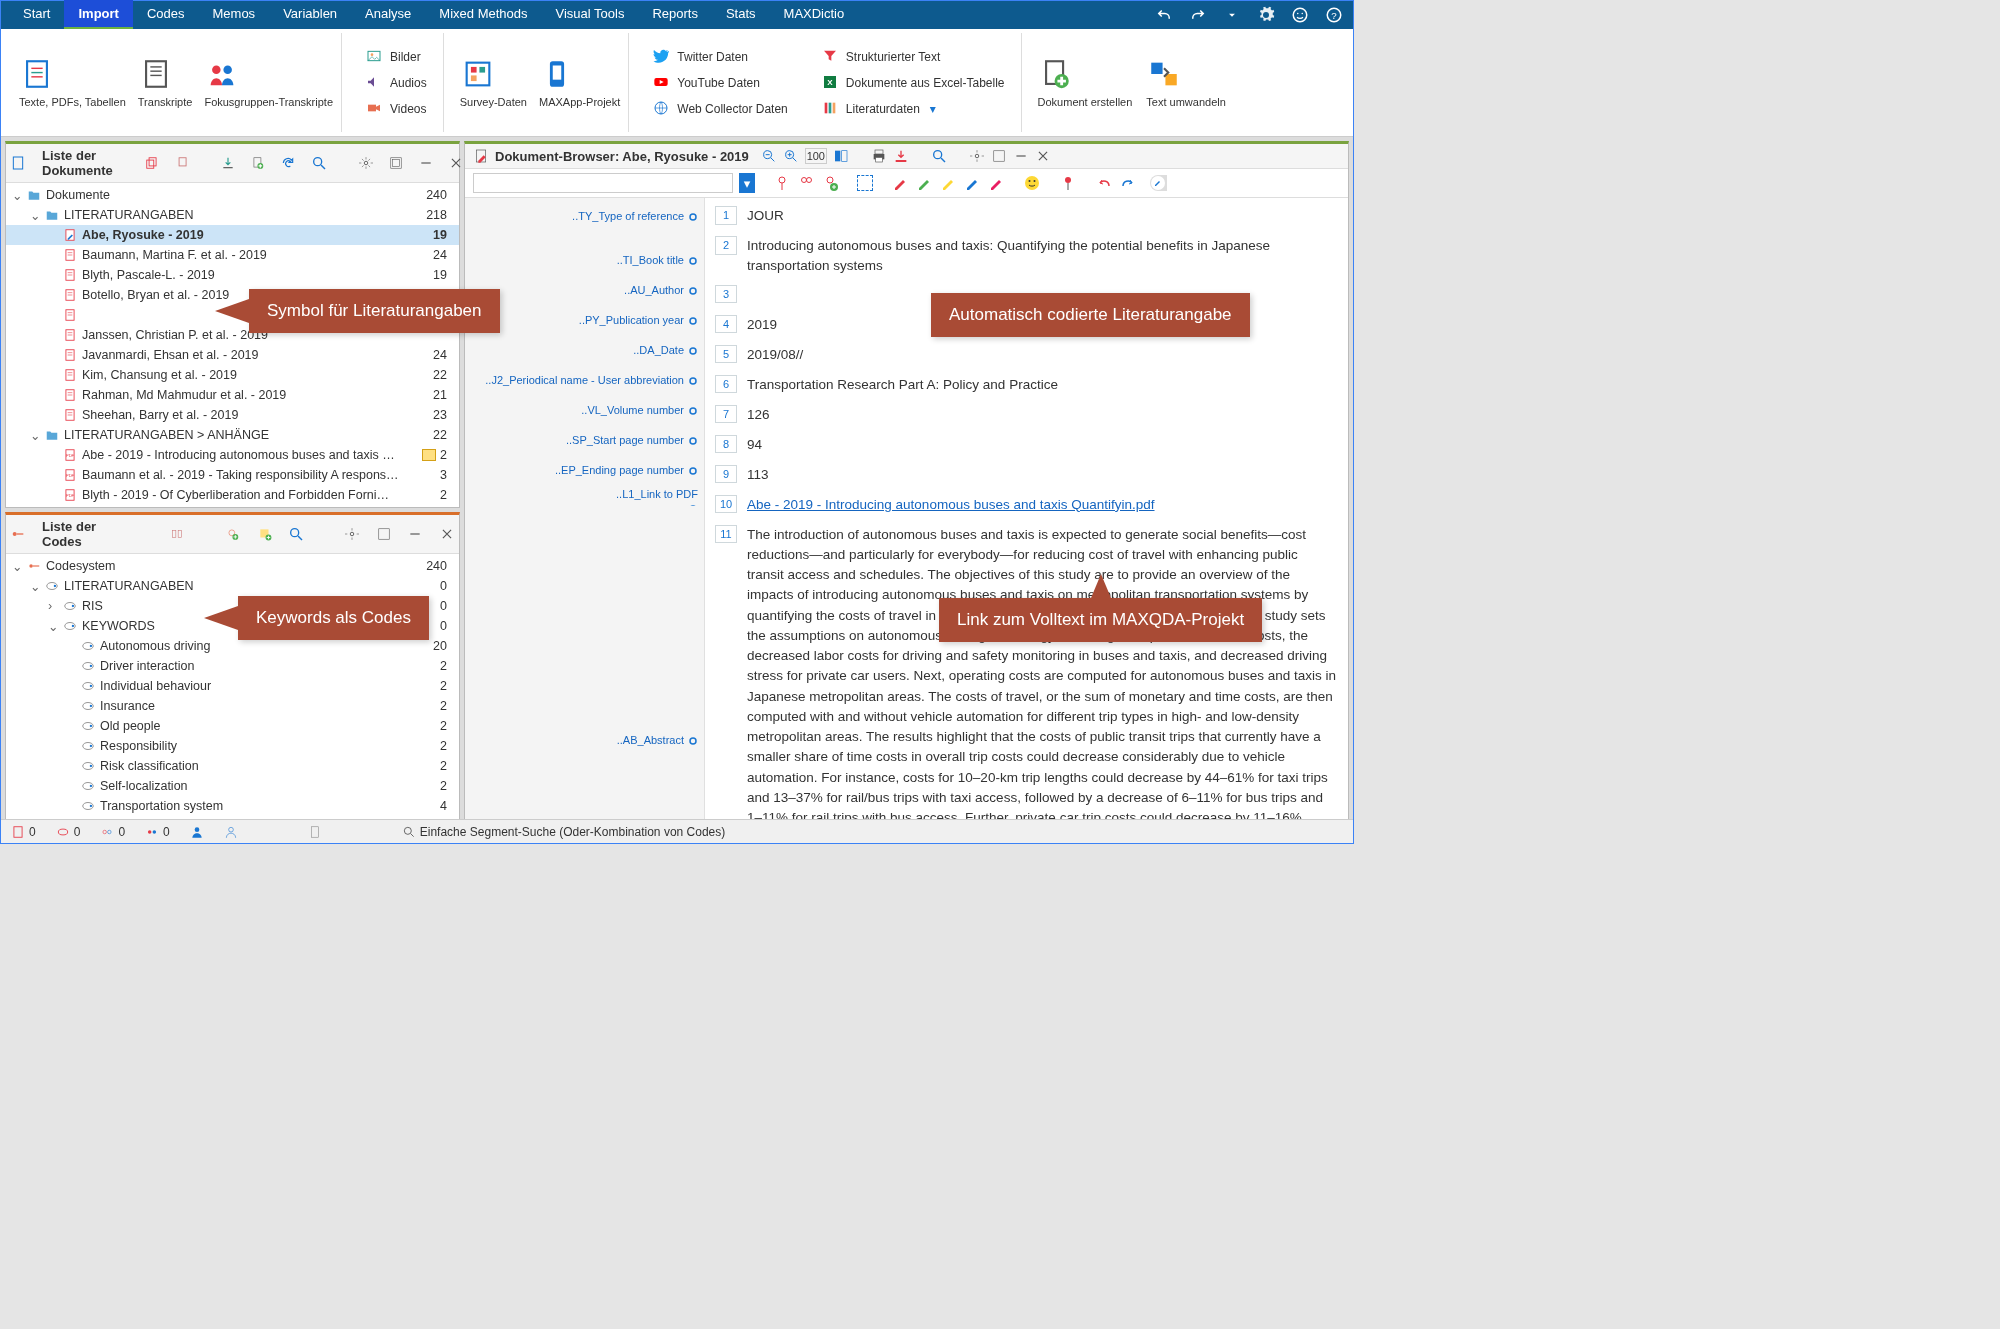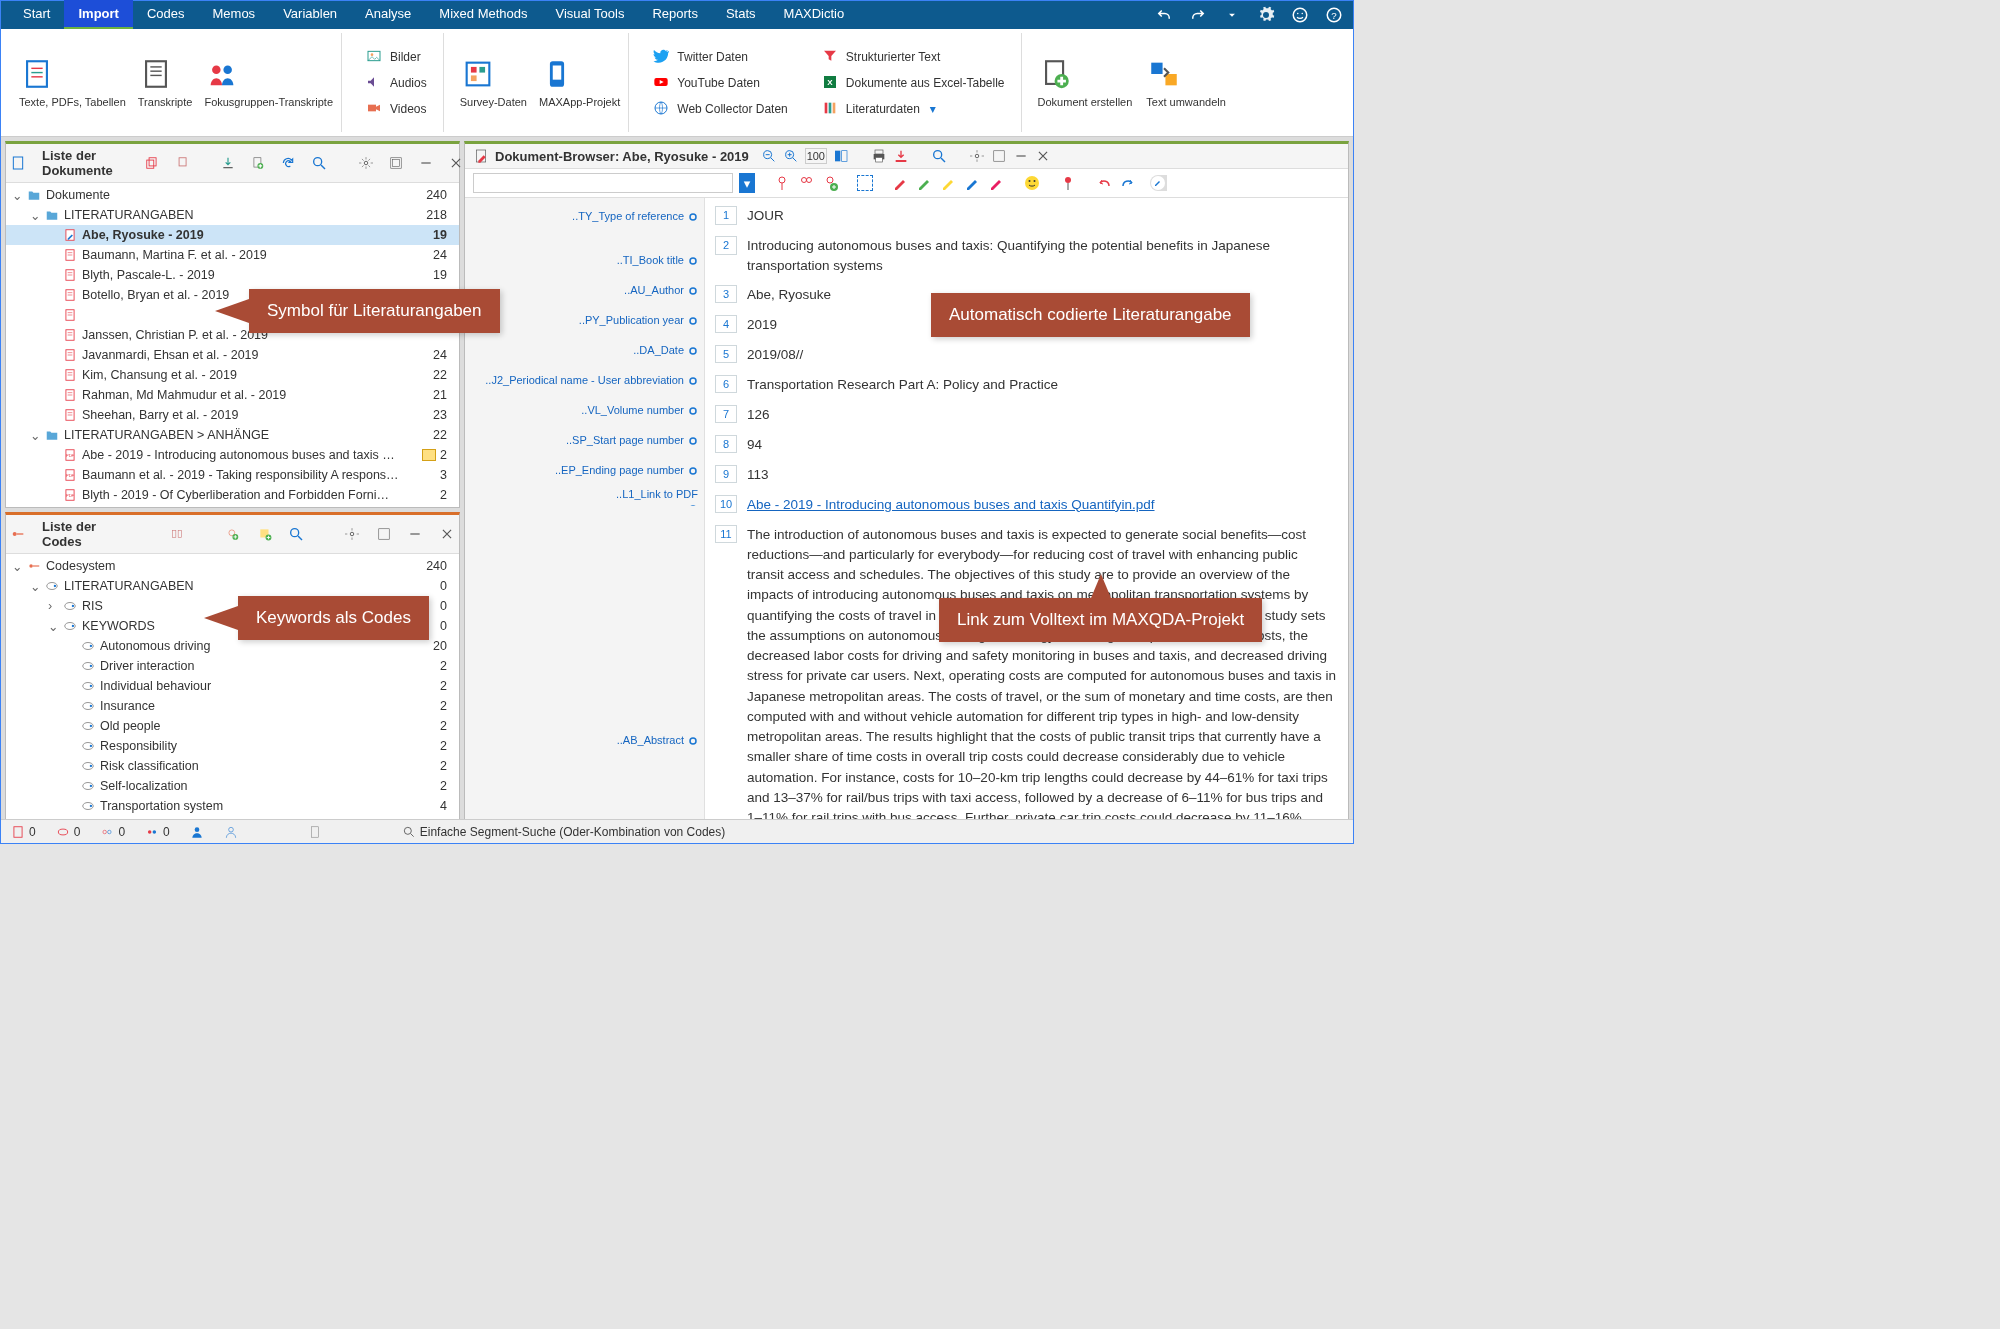--- a/index.html
+++ b/index.html
@@ -1068,21 +1068,20 @@
               <div class="docrow" style="min-height: 30px;">
                 <span class="dln">1</span>
                 <span class="dval">JOUR</span>
               </div>
               <div class="docrow" style="min-height: 44px;">
                 <span class="dln">2</span>
                 <span class="dval">Introducing autonomous buses and taxis: Quantifying the potential benefits in Japanese transportation systems</span>
               </div>
               <div class="docrow" style="min-height: 30px;">
                 <span class="dln">3</span>
-                <span class="dval">Abe, Ryosuke</span>
               </div>
               <div class="docrow" style="min-height: 30px;">
                 <span class="dln">4</span>
                 <span class="dval">2019</span>
               </div>
               <div class="docrow" style="min-height: 30px;">
                 <span class="dln">5</span>
                 <span class="dval">2019/08//</span>
               </div>
               <div class="docrow" style="min-height: 30px;">

